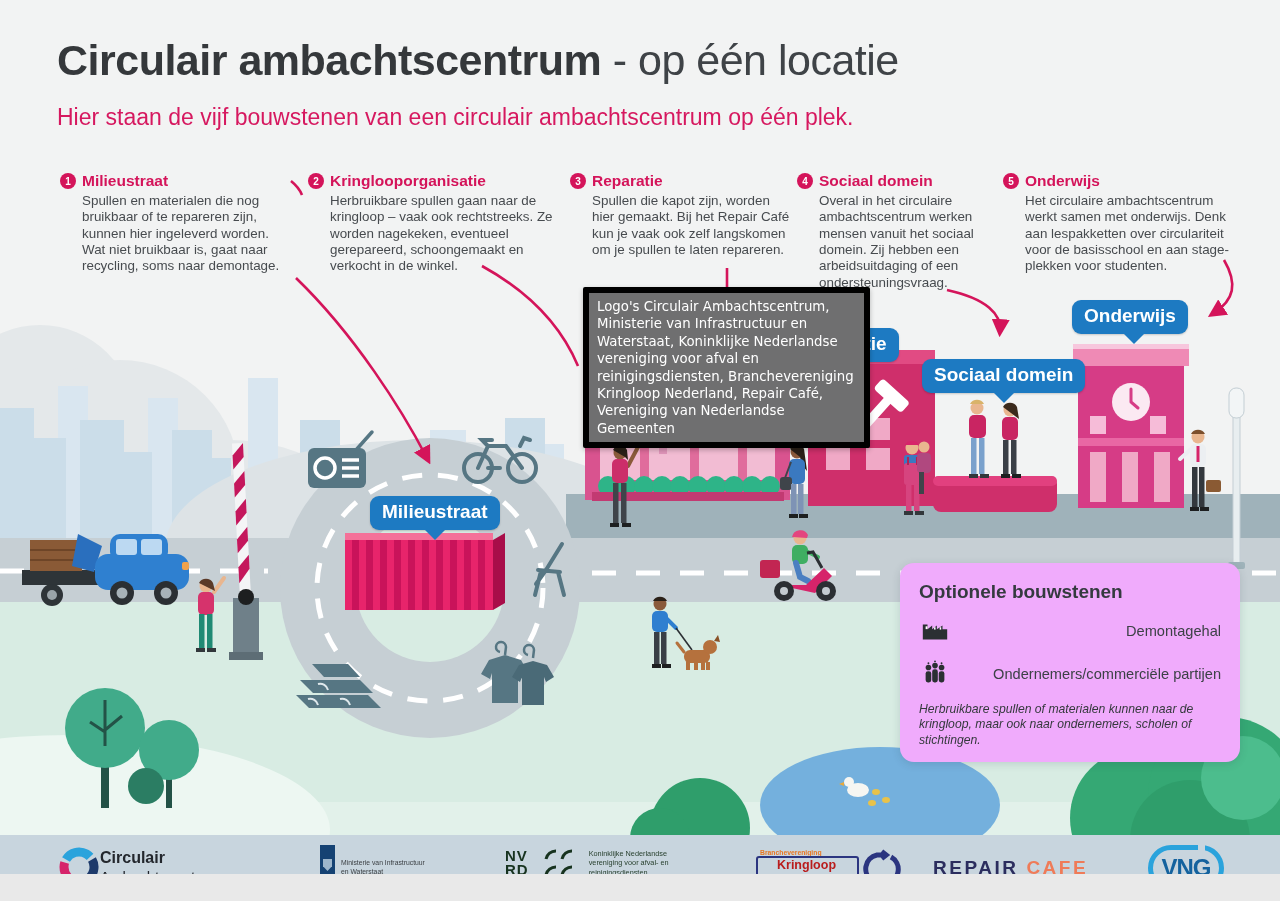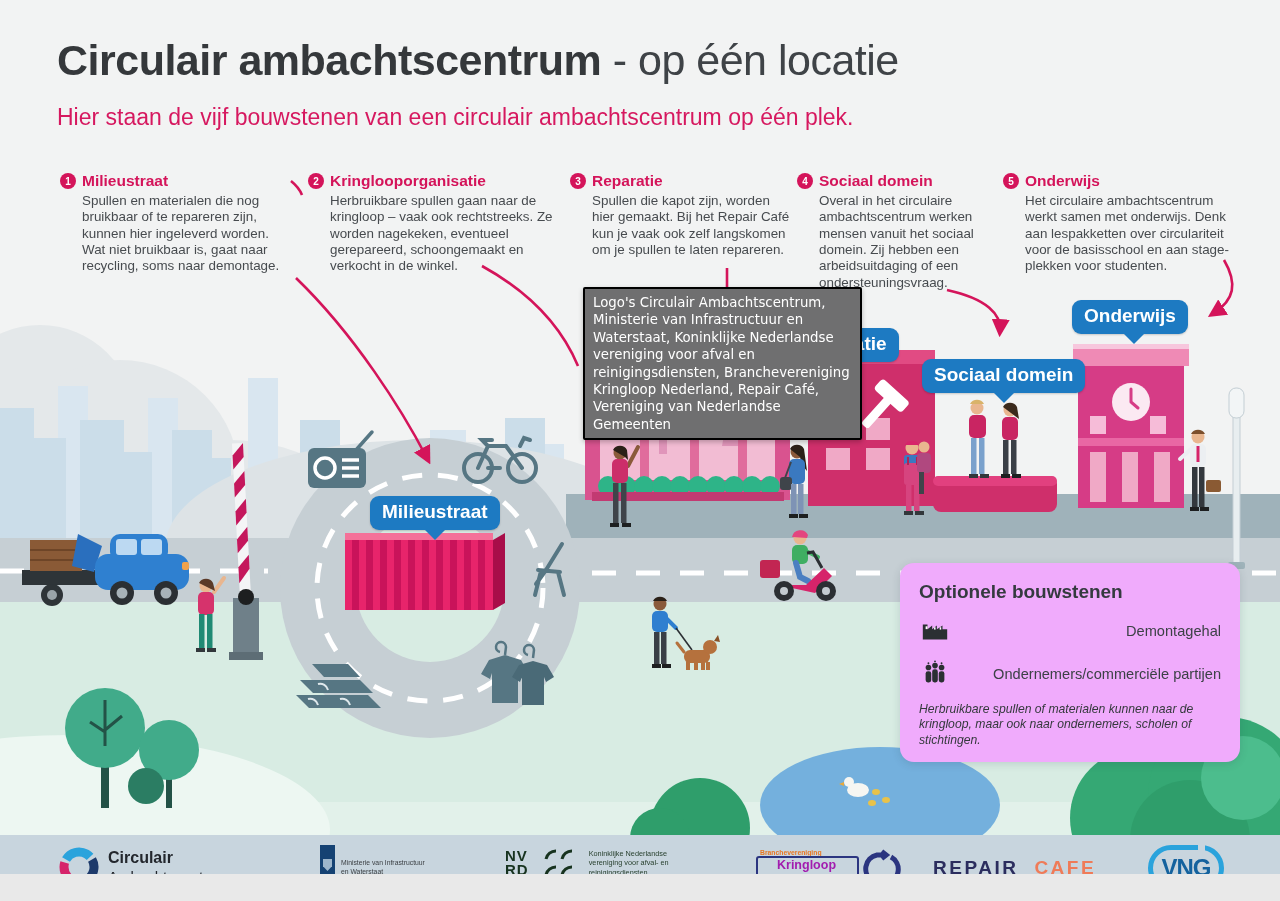--- a/index.html
+++ b/index.html
@@ -33,52 +33,52 @@
                 border-top-color:#1d7ac2;border-bottom:none;}
   .bubble.center:after{left:50%;margin-left:-11px;}
   .lbl-milieustraat{left:370px;top:496px;}
   .lbl-reparatie{left:788px;top:328px;}
   .lbl-reparatie:after{left:40%;}
   .lbl-sociaal{left:922px;top:359px;}
   .lbl-onderwijs{left:1072px;top:300px;}
   .lbl-onderwijs:after{left:44%;}
 
   
-  .tooltip{left:583px;top:287px;width:259px;z-index:60;background:#6f6f70;border:2px solid #000000;
+  .tooltip{left:583px;top:287px;width:259px;z-index:60;background:#6f6f70;border:6px solid #000000;
            border-radius:2px;color:#fff;font-family:"DejaVu Sans","Liberation Sans",sans-serif;
            font-size:13.3px;line-height:17.4px;padding:5px 8px;box-shadow:0 2px 5px rgba(0,0,0,.25);}
 
   
   .panel{left:900px;top:563px;width:302px;z-index:50;background:#f0abfc;border-radius:14px;
          padding:16px 19px 14px;box-shadow:0 2px 8px rgba(40,60,70,.16);}
   .panel h3{margin:2px 0 12px;font-size:19px;font-weight:700;color:#343a3f;}
   .panel .row{display:flex;align-items:center;gap:14px;margin:0 0 11px;justify-content:space-between;}
   .panel .ic{width:32px;height:32px;flex:0 0 32px;display:flex;align-items:center;justify-content:center;}
   .panel .row span.lab{font-size:14.6px;color:#3c4146;}
   .panel .note{margin-top:12px;font-style:italic;font-size:12.2px;line-height:1.25;color:#35393d;}
 
   
   .footer{left:0;top:835px;width:1280px;height:66px;background:#c8d5de;z-index:70;}
-  .f-item{position:absolute;display:flex;align-items:center;gap:8px;}
+  .f-item{position:absolute;display:flex;align-items:center;}
   .f-ca{left:58px;top:11px;}
   .f-ca .t1{font-size:16px;font-weight:700;color:#23272d;line-height:1.15;}
   .f-ca .t2{font-size:15px;color:#23272d;line-height:1.15;}
   .f-min{left:320px;top:10px;gap:6px;}
   .f-min .bar{width:15px;height:46px;background:#154273;position:relative;}
   .f-min .bar:after{content:"";position:absolute;left:3px;top:14px;width:9px;height:12px;background:#9db6cc;
                     clip-path:polygon(0 0,100% 0,100% 60%,50% 100%,0 60%);}
   .f-min .txt{font-size:6.8px;color:#3a3e42;line-height:1.3;width:90px;}
   .f-nvrd{left:505px;top:12px;gap:13px;}
   .f-nvrd .letters{font-size:15px;font-weight:700;color:#17331f;line-height:.95;letter-spacing:1px;}
   .f-nvrd .txt{font-size:7.3px;color:#28402e;line-height:1.25;width:92px;}
   .f-kn{left:756px;top:14px;gap:4px;}
   .f-kn .wrap{display:flex;flex-direction:column;align-items:flex-start;}
   .f-kn .small{font-size:6.8px;font-weight:700;color:#e87722;margin-left:4px;}
   .f-kn .box{border:2px solid #2b3580;border-radius:3px;padding:1px 19px;font-size:12.5px;font-weight:700;
-             color:#a21caf;line-height:1.1;}
+             color:#b91c1c;line-height:1.1;}
   .f-rc{left:933px;top:22px;font-size:19px;font-weight:700;letter-spacing:2.5px;}
   .f-rc .w1{color:#2b2d5e;}
   .f-rc .w2{color:#ef7b58;margin-left:8px;}
   .f-vng{left:1148px;top:10px;}
   .vng-pill{position:relative;width:66px;height:36px;border:5px solid #2aa3dc;border-radius:23px;
             display:flex;align-items:center;justify-content:center;}
   .vng-pill span{font-size:24px;font-weight:700;color:#14629e;letter-spacing:-1px;}
   .vng-pill .gap{position:absolute;background:#c8d5de;width:7px;height:7px;}
   .vng-pill .g1{top:-6px;right:14px;}
   .vng-pill .g2{bottom:-6px;left:14px;}

